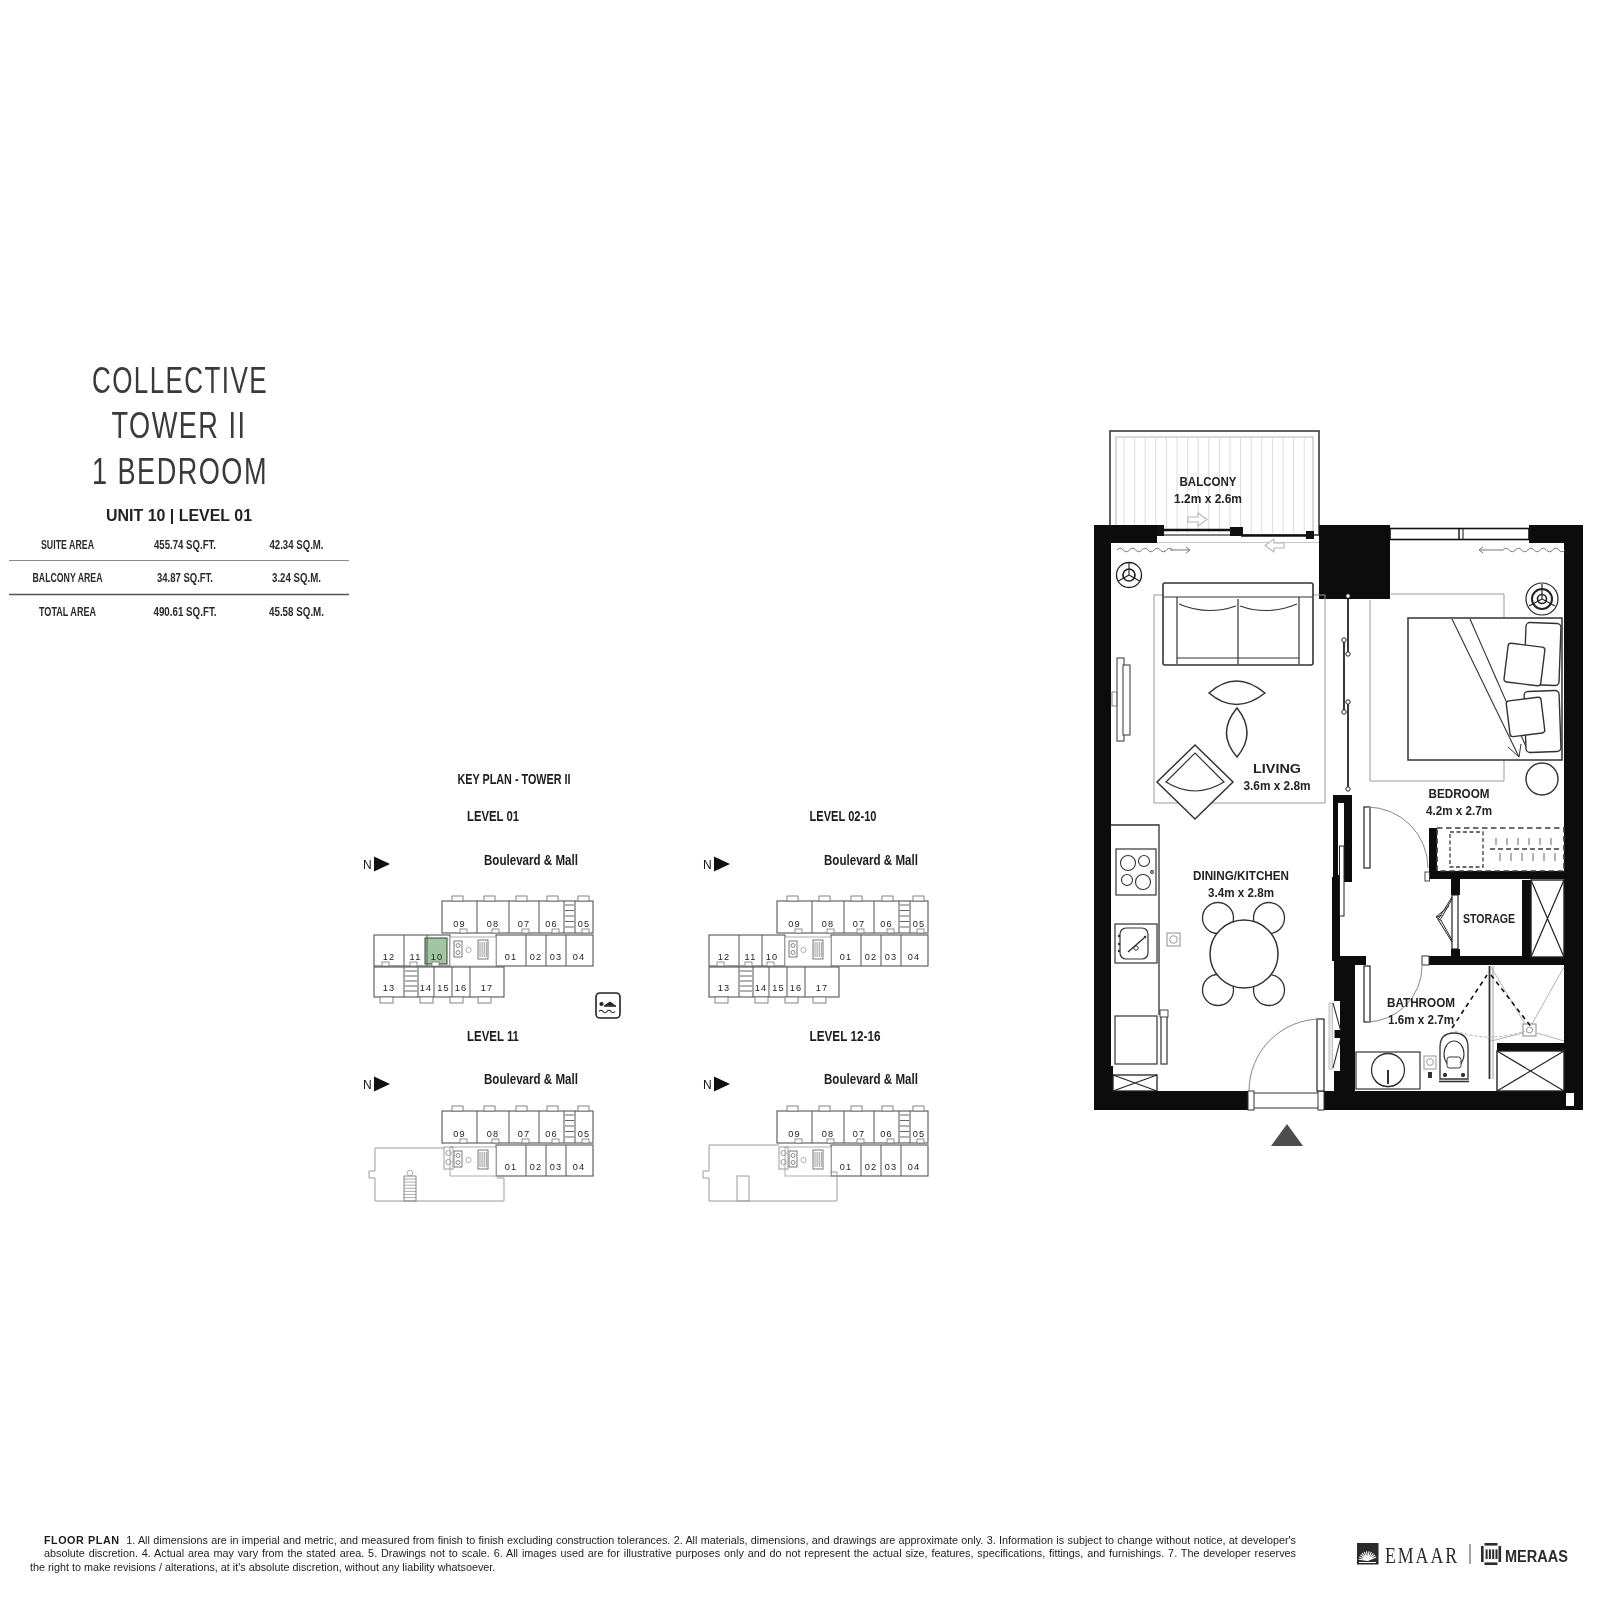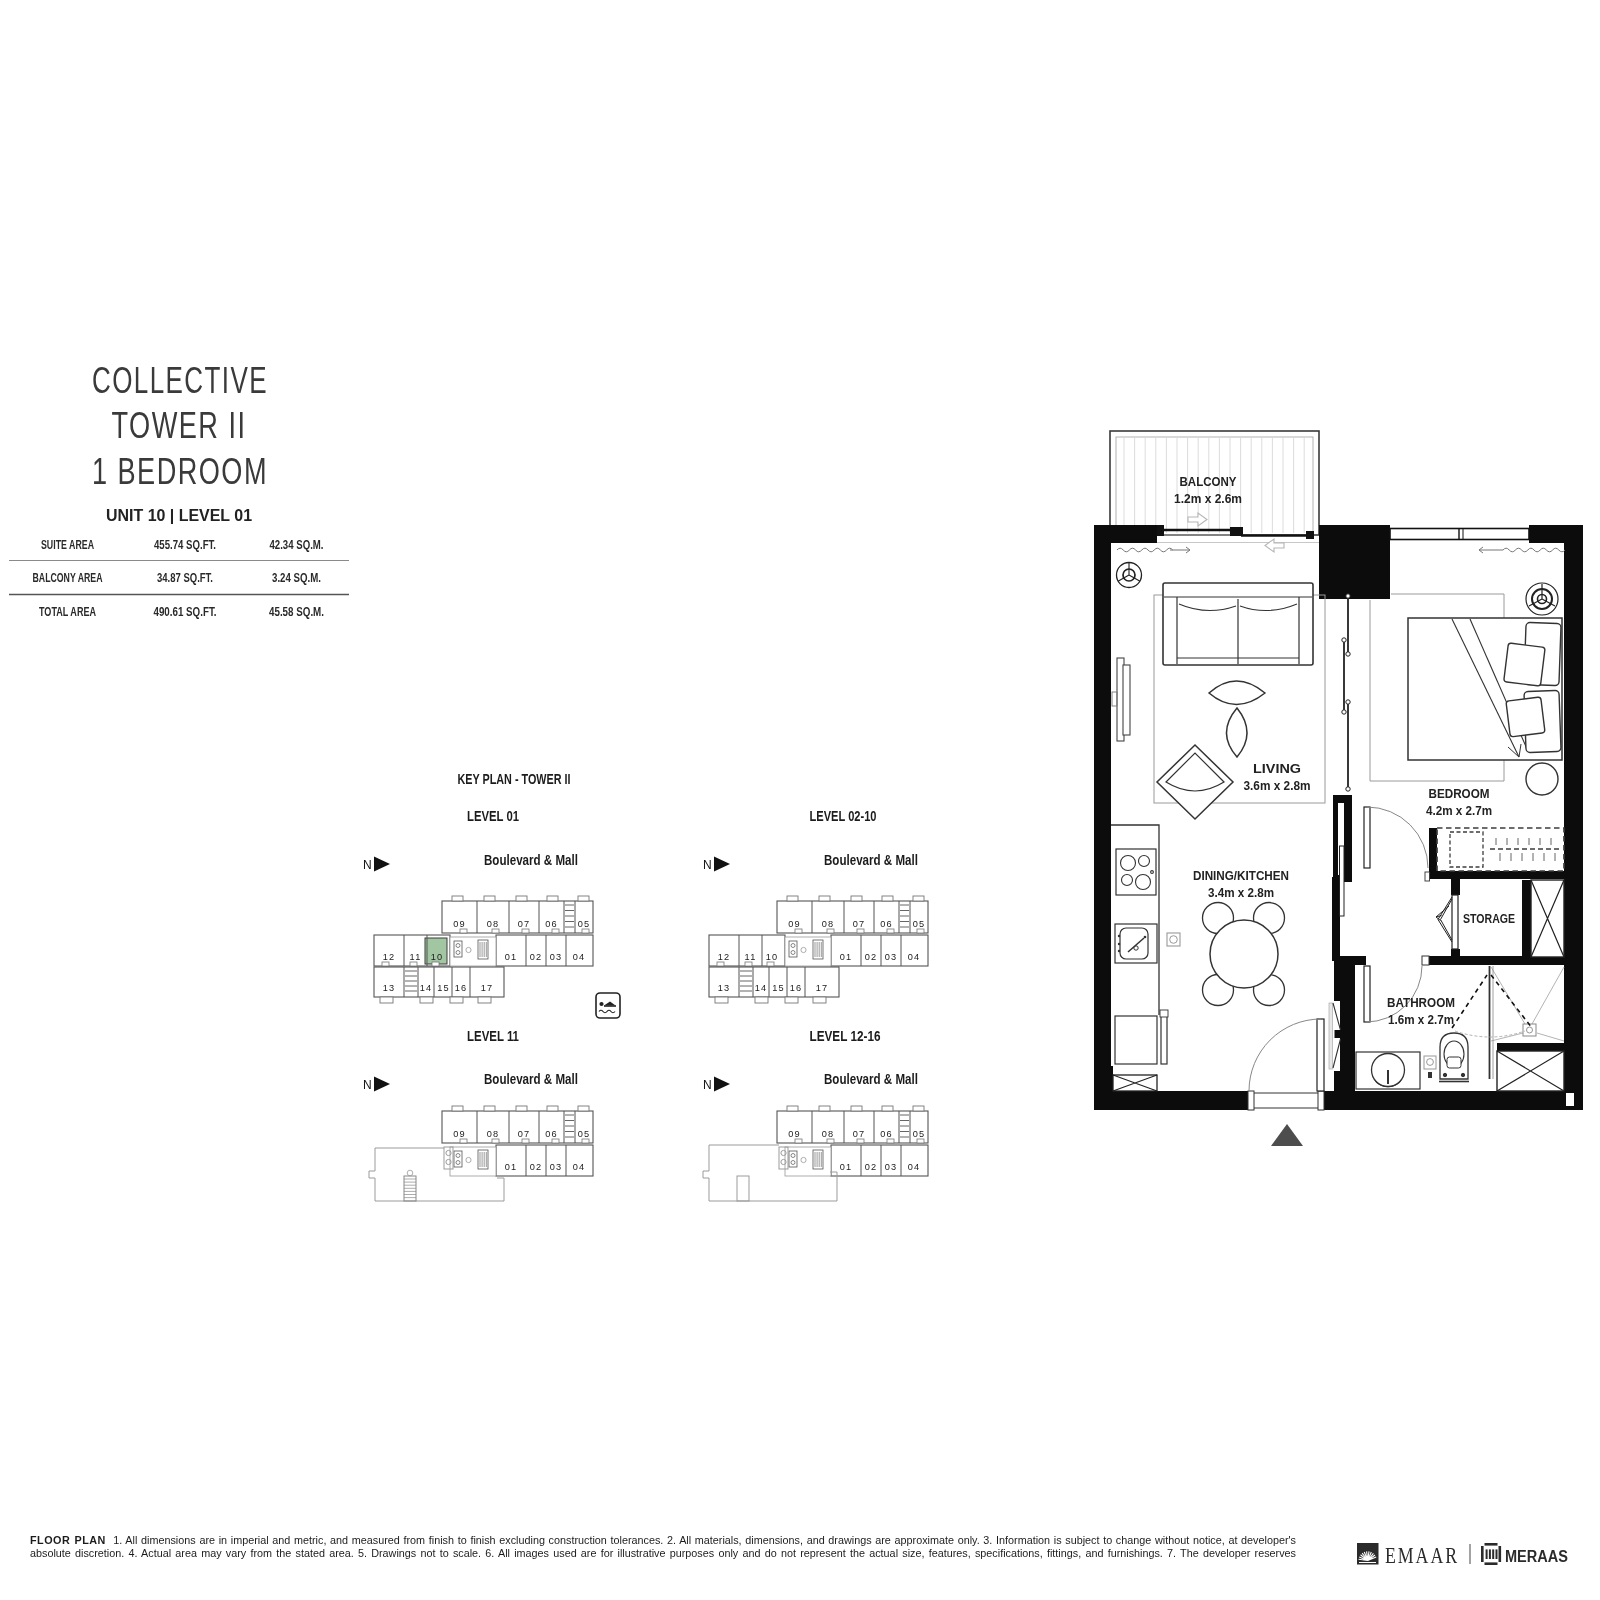--- a/index.html
+++ b/index.html
@@ -1,19 +1,19 @@
 <!DOCTYPE html>
 <html><head>
 <meta charset="utf-8">
 <style>
 html,body{margin:0;padding:0;background:#fff;}
 body{width:1600px;height:1600px;position:relative;font-family:"Liberation Sans",sans-serif;}
 #plan{position:absolute;left:0;top:0;}
 #disc{position:absolute;left:30px;top:1534px;width:1266px;font-size:10.8px;line-height:13.4px;color:#1c1c1c;}
-#disc .j{text-align:justify;text-align-last:justify;white-space:normal;}
+#disc .j{text-align:justify;text-align-last:justify;white-space:normal;margin-left:14px;}
 #disc b{letter-spacing:0.5px;}
 </style>
 </head>
 <body>
 <svg id="plan" width="1600" height="1600" viewBox="0 0 1600 1600">
 
 <g font-family="Liberation Sans, sans-serif" fill="#3a3a3a">
 <text x="180" y="393" text-anchor="middle" font-size="37" letter-spacing="2" textLength="176" lengthAdjust="spacingAndGlyphs">COLLECTIVE</text>
 <text x="179" y="438" text-anchor="middle" font-size="37" letter-spacing="2" textLength="135" lengthAdjust="spacingAndGlyphs">TOWER II</text>
 <text x="180" y="484" text-anchor="middle" font-size="37" letter-spacing="2" textLength="176" lengthAdjust="spacingAndGlyphs">1 BEDROOM</text>
@@ -462,13 +462,14 @@
 <rect x="1495.5" y="1549.4" width="2" height="9.6"></rect>
 <rect x="1484.5" y="1543" width="13" height="2.6"></rect>
 <rect x="1484.5" y="1562.4" width="13" height="2.6"></rect>
 <text x="1505" y="1562" font-family="Liberation Sans, sans-serif" font-size="16" font-weight="bold" fill="#2b2b2b" textLength="63" lengthAdjust="spacingAndGlyphs">MERAAS</text>
 </g>
 </svg>
 
 <div id="disc">
     <div class="j"><b>FLOOR PLAN</b>&nbsp;&nbsp;1. All dimensions are in imperial and metric, and measured from finish to finish excluding construction tolerances. 2. All materials, dimensions, and drawings are approximate only. 3. Information is subject to change without notice, at developer's</div>
     <div class="j">absolute discretion. 4. Actual area may vary from the stated area. 5. Drawings not to scale. 6. All images used are for illustrative purposes only and do not represent the actual size, features, specifications, fittings, and furnishings. 7. The developer reserves</div>
+    <div>the right to make revisions / alterations, at it's absolute discretion, without any liability whatsoever.</div>
   </div>
 
 </body></html>

